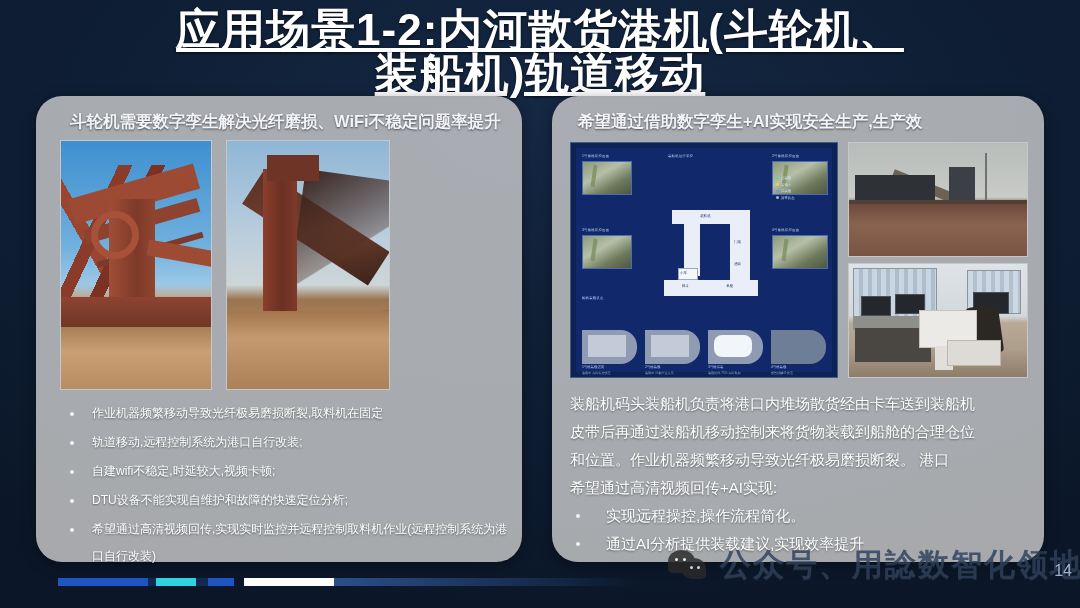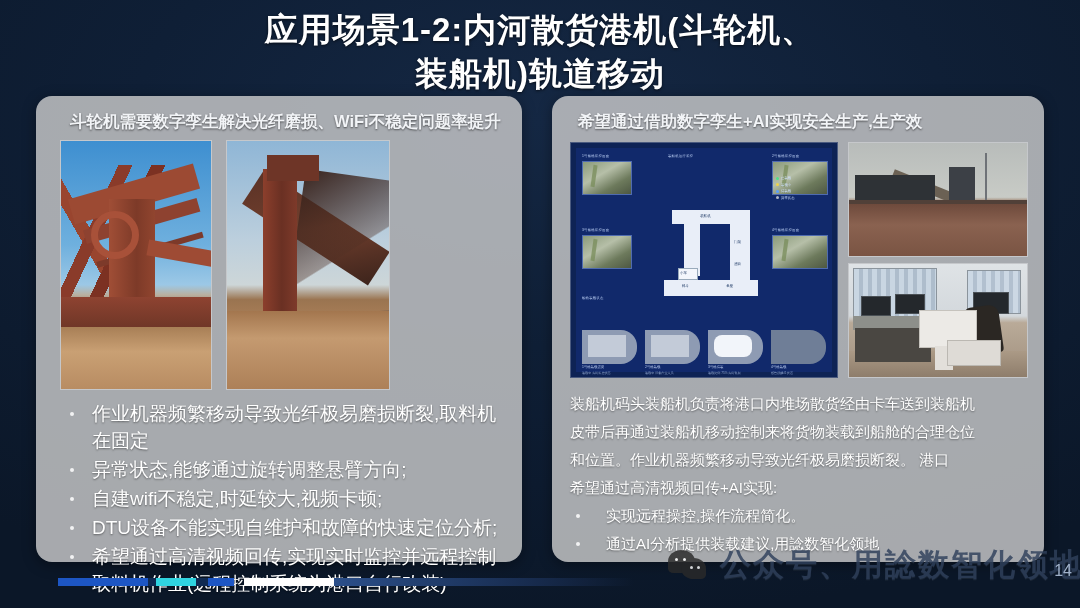--- a/index.html
+++ b/index.html
@@ -22,34 +22,35 @@
   }
 
   
   .title {
     position: absolute;
     top: 8px;
     left: 0;
     width: 1080px;
     text-align: center;
     color: #ffffff;
-    font-size: 33px;
+    font-size: 44px;
     font-weight: bold;
     line-height: 44px;
     letter-spacing: 1px;
     text-shadow: 0 1px 3px rgba(0,0,0,0.65);
+    text-decoration: underline;
   }
   .title-line { display: block; white-space: nowrap; }
 
   
   .card {
     position: absolute;
     top: 96px;
     height: 466px;
-    border-radius: 16px;
+    border-radius: 26px;
     background: rgba(206,206,206,0.80);
     box-shadow: 0 3px 14px rgba(0,0,0,0.38);
     overflow: visible;
   }
   .card-left  { left: 36px;  width: 486px; }
   .card-right { left: 552px; width: 492px; }
 
   .card-header {
     position: absolute;
     top: 12px;
@@ -151,21 +152,21 @@
     background: linear-gradient(to bottom, #a3764e 0%, #c49a70 35%, #ad8058 100%);
   }
 
   
   .bullets {
     position: absolute;
     left: 22px;
     top: 304px;
     width: 452px;
     color: #ffffff;
-    font-size: 19px;
+    font-size: 12px;
     line-height: 27px;
     text-shadow: 0 1px 2px rgba(0,0,0,0.45);
   }
   .bullet {
     position: relative;
     padding-left: 34px;
     margin-bottom: 2px;
   }
   .bullet::before {
     content: "";
@@ -400,21 +401,21 @@
         <div class="p2-mass"></div>
         <div class="p2-tower"></div>
         <div class="p2-cab"></div>
         <div class="p2-belt"></div>
         <div class="p2-ground"></div>
       </div>
     </div>
 
     <div class="bullets">
       <div class="bullet">作业机器频繁移动导致光纤极易磨损断裂,取料机在固定</div>
-      <div class="bullet">异常状态,能够通过旋转调整悬臂方向;</div>
+      <div class="bullet">轨道移动,远程控制系统为港口自行改装;</div>
       <div class="bullet">自建wifi不稳定,时延较大,视频卡顿;</div>
       <div class="bullet">DTU设备不能实现自维护和故障的快速定位分析;</div>
       <div class="bullet">希望通过高清视频回传,实现实时监控并远程控制取料机作业(远程控制系统为港口自行改装)</div>
     </div>
   </div>
 
   <div class="card card-right">
 
     <div class="card-header">希望通过借助数字孪生+AI实现安全生产,生产效</div>
 
@@ -523,21 +524,21 @@
       <div class="cr-stand"></div>
       <div class="cr-panel"></div>
     </div>
 
     <div class="rbody">
       <p>装船机码头装船机负责将港口内堆场散货经由卡车送到装船机</p>
       <p>皮带后再通过装船机移动控制来将货物装载到船舱的合理仓位</p>
       <p>和位置。作业机器频繁移动导致光纤极易磨损断裂。 港口</p>
       <p>希望通过高清视频回传+AI实现:</p>
       <p class="rbullet">实现远程操控,操作流程简化。</p>
-      <p class="rbullet">通过AI分析提供装载建议,用諗数智化领地</p>
+      <p class="rbullet">通过AI分析提供装载建议,实现效率提升</p>
     </div>
   </div>
 
   <div class="bottom-bar">
     <div class="bb-seg bb-blue1"></div>
     <div class="bb-seg bb-dark"></div>
     <div class="bb-seg bb-cyan"></div>
     <div class="bb-seg bb-dark2"></div>
     <div class="bb-seg bb-blue2"></div>
     <div class="bb-seg bb-white"></div>

